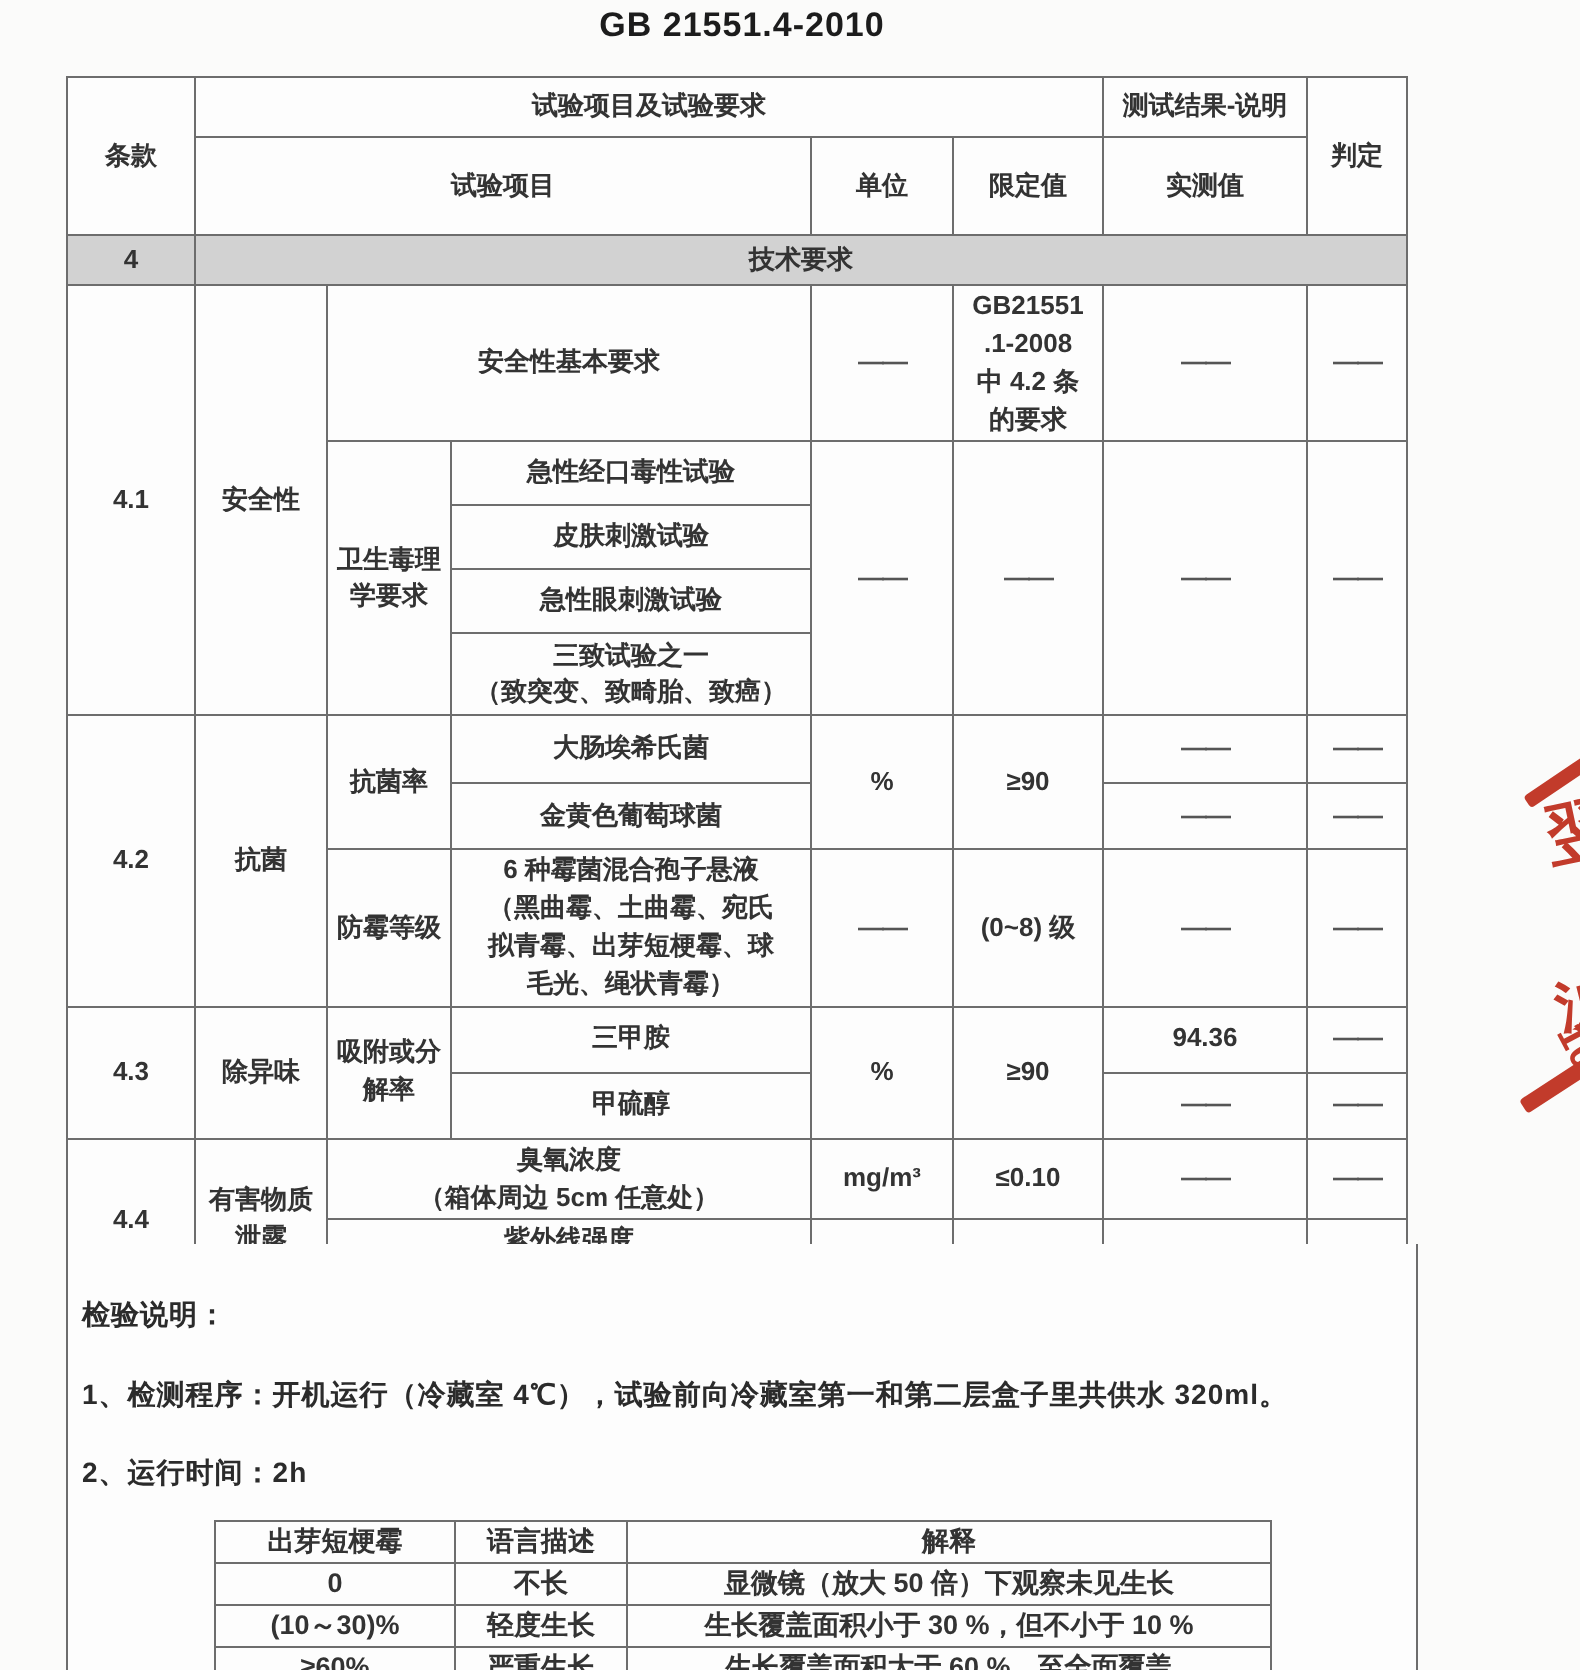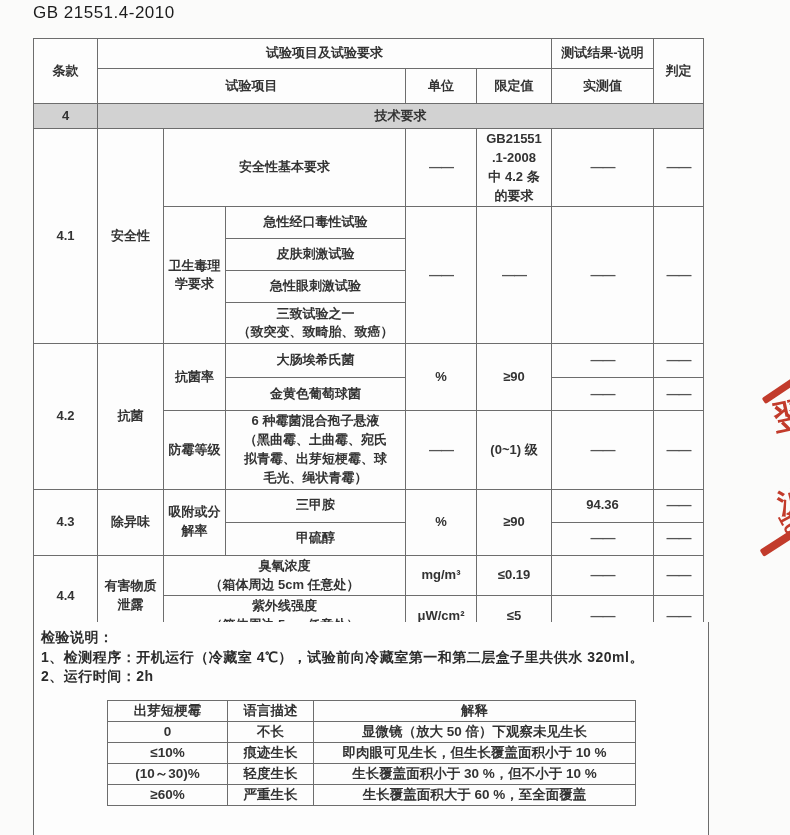--- a/index.html
+++ b/index.html
@@ -6,21 +6,21 @@
   html,body { width:790px; height:835px; }
   body {
     position:relative;
     overflow:hidden;
     background:#fbfbfa;
     font-family:"Liberation Sans", sans-serif;
     color:#2e2e2e;
   }
   .doc-title {
     position:absolute; top:3px; left:33px; width:676px;
-    font-size:17px; font-weight:400;
+    text-align:center; font-size:17px; font-weight:700;
     letter-spacing:.5px; color:#1c1c1c;
   }
   
   table.main {
     position:absolute; left:33px; top:38px;
     border-collapse:collapse; table-layout:fixed;
     font-size:13px; color:#333;
   }
   table.main td, table.main th {
     border:1px solid #6d6d6d;
@@ -35,21 +35,21 @@
   td.pre { white-space:pre-line; }
   .dash { color:#555; letter-spacing:-1px; }
   
   .notes-box {
     position:absolute; left:33px; top:622px; width:676px; height:228px;
     border:1px solid #6d6d6d; border-top:none;
     background:#fdfdfd;
     padding:6px 8px 0 7px;
     font-size:14px; font-weight:700; color:#2b2b2b;
   }
-  .notes-box .nline { line-height:19.5px; letter-spacing:.5px; }
+  .notes-box .nline { line-height:19.5px; letter-spacing:.5px;margin-top:20px; }
   
   table.grade {
     margin:13px 0 0 66px;
     border-collapse:collapse; table-layout:fixed;
     font-size:13.5px; color:#333;
   }
   table.grade td, table.grade th {
     border:1px solid #6d6d6d;
     height:21px; padding:0 6px;
     font-weight:600; text-align:center; vertical-align:middle;
@@ -82,21 +82,21 @@
       <col style="width:50px">
   </colgroup>
 
   <tbody>
       <tr style="height:30px">
     <th rowspan="2">条款</th>
     <th colspan="5">试验项目及试验要求</th>
     <th>测试结果-说明</th>
     <th rowspan="2">判定</th>
   </tr>
-  <tr style="height:35px">
+  <tr style="height:49px">
     <th colspan="3">试验项目</th>
     <th>单位</th>
     <th>限定值</th>
     <th>实测值</th>
   </tr>
 
   <tr class="section-row" style="height:25px">
     <td>4</td>
     <td colspan="7" class="left">技术要求</td>
   </tr>
@@ -147,21 +147,21 @@
     <td class="dash">——</td>
     <td class="dash">——</td>
   </tr>
   <tr style="height:76px">
     <td>防霉等级</td>
     <td class="pre">6 种霉菌混合孢子悬液
 （黑曲霉、土曲霉、宛氏
 拟青霉、出芽短梗霉、球
 毛光、绳状青霉）</td>
     <td class="dash">——</td>
-    <td>(0~1) 级</td>
+    <td>(0~8) 级</td>
     <td class="dash">——</td>
     <td class="dash">——</td>
   </tr>
 
   <tr style="height:33px">
     <td rowspan="2">4.3</td>
     <td rowspan="2">除异味</td>
     <td rowspan="2">吸附或分解率</td>
     <td>三甲胺</td>
     <td rowspan="2">%</td>
@@ -174,21 +174,21 @@
     <td class="dash">——</td>
     <td class="dash">——</td>
   </tr>
 
   <tr style="height:36px">
     <td rowspan="2">4.4</td>
     <td rowspan="2">有害物质泄露</td>
     <td colspan="2" class="pre">臭氧浓度
 （箱体周边 5cm 任意处）</td>
     <td>mg/m³</td>
-    <td>≤0.19</td>
+    <td>≤0.10</td>
     <td class="dash">——</td>
     <td class="dash">——</td>
   </tr>
   <tr style="height:37px">
     <td colspan="2" class="pre">紫外线强度
 （箱体周边 5cm 任意处）</td>
     <td>μW/cm²</td>
     <td>≤5</td>
     <td class="dash">——</td>
     <td class="dash">——</td>
@@ -212,25 +212,20 @@
       <th>出芽短梗霉</th>
       <th>语言描述</th>
       <th class="gleft">解释</th>
     </tr>
     <tr>
       <td>0</td>
       <td>不长</td>
       <td class="gleft">显微镜（放大 50 倍）下观察未见生长</td>
     </tr>
     <tr>
-      <td>≤10%</td>
-      <td>痕迹生长</td>
-      <td class="gleft">即肉眼可见生长，但生长覆盖面积小于 10 %</td>
-    </tr>
-    <tr>
       <td>(10～30)%</td>
       <td>轻度生长</td>
       <td class="gleft">生长覆盖面积小于 30 %，但不小于 10 %</td>
     </tr>
     <tr>
       <td>≥60%</td>
       <td>严重生长</td>
       <td class="gleft">生长覆盖面积大于 60 %，至全面覆盖</td>
     </tr>
   </tbody>

